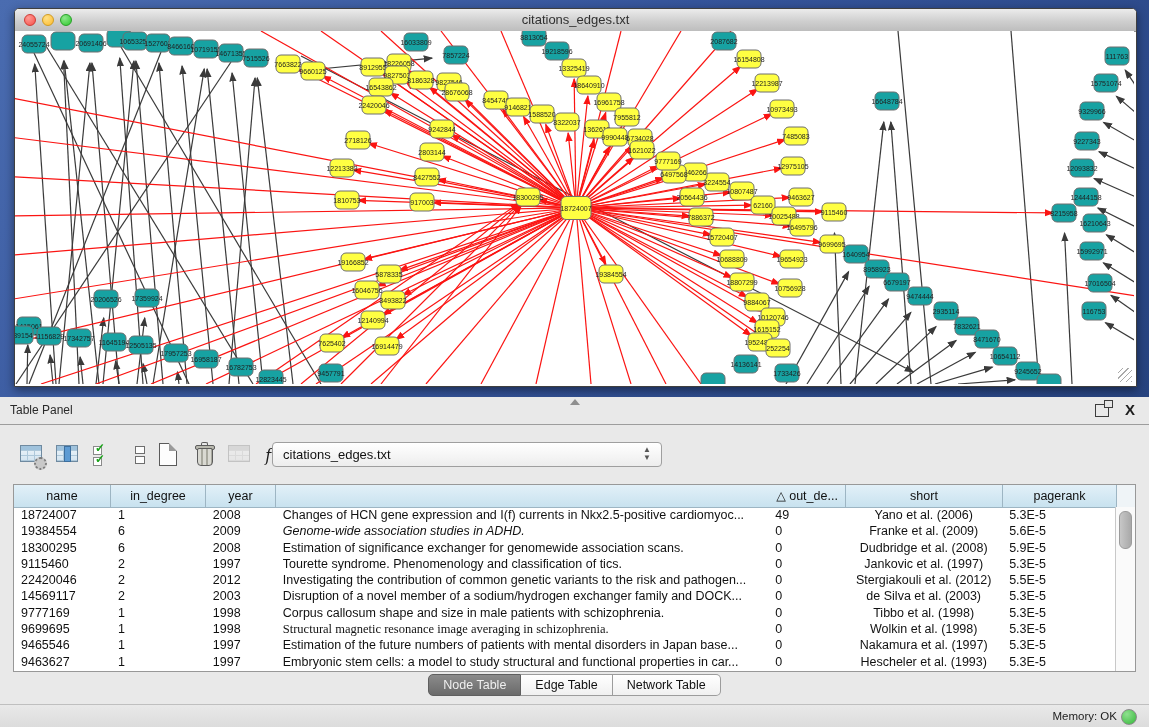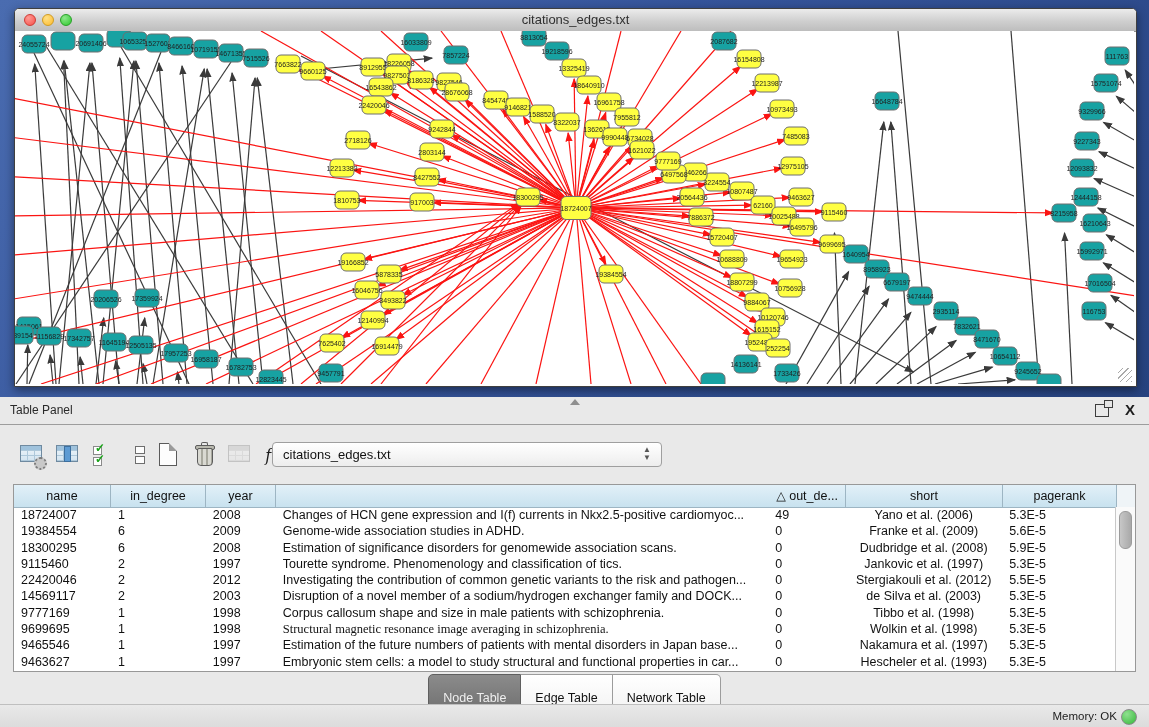--- a/index.html
+++ b/index.html
@@ -76,21 +76,21 @@
   #table-rows{position:absolute;left:0;top:22px;right:19px;bottom:0;overflow:hidden}
   .tr{display:flex;height:16.3px;line-height:16.3px}
   .td{box-sizing:border-box;padding-left:7px;font-size:12.5px;color:#111;
     overflow:hidden;white-space:nowrap}
   .td.center{text-align:center;padding-left:0}
   #v-scroll{position:absolute;right:0;top:22px;bottom:0;width:19px;background:#fafafa;border-left:1px solid #c8c8c8}
   #v-thumb{position:absolute;left:3px;top:4px;width:11px;height:36px;border-radius:6px;
     background:linear-gradient(90deg,#c7c7c7,#a9a9a9);border:1px solid #9b9b9b}
   
   #tabs-row{position:absolute;left:0;top:277px;width:100%;display:flex;justify-content:center}
-  .seg{height:20px;line-height:20px;padding:13px 14px;font-size:12.5px;color:#111;
+  .seg{height:20px;line-height:20px;padding:0 14px;font-size:12.5px;color:#111;
     background:linear-gradient(#ffffff,#f0f0f0);border:1px solid #9c9c9c;border-left:none}
   .seg:first-child{border-radius:5px 0 0 5px;border-left:1px solid #9c9c9c}
   .seg:last-child{border-radius:0 5px 5px 0}
   .seg.sel{background:linear-gradient(#8b8b8b,#6a6a6a);color:#efefef;border-color:#5f5f5f}
   
   #status-bar{position:absolute;left:0;top:307px;width:100%;height:23px;box-sizing:border-box;
     border-top:1px solid #bfbfbf;background:linear-gradient(#e9e9e9,#dcdcdc)}
   #memory-label{position:absolute;right:32px;top:0;line-height:22px;font-size:11.5px;color:#1c1c1c}
   #memory-dot{position:absolute;right:12px;top:4px;width:14px;height:14px;border-radius:50%;
     background:radial-gradient(circle at 35% 30%,#8fe08f,#35b93a);border:1px solid #8a8a8a}
@@ -577,30 +577,30 @@
           <div class="td" style="width: 70px;">2008</div>
           <div class="td" style="width: 493px;">Changes of HCN gene expression and I(f) currents in Nkx2.5-positive cardiomyoc...</div>
           <div class="td" style="width: 77px;">49</div>
           <div class="td center" style="width: 157px;">Yano et al. (2006)</div>
           <div class="td" style="width: 114px;">5.3E-5</div>
         </div>
         <div class="tr">
           <div class="td" style="width: 97px;">19384554</div>
           <div class="td" style="width: 95px;">6</div>
           <div class="td" style="width: 70px;">2009</div>
-          <div class="td" style="width: 493px;">Genome-wide association studies in ADHD.</div>
+          <div class="td" style="width: 493px; font-style: italic;">Genome-wide association studies in ADHD.</div>
           <div class="td" style="width: 77px;">0</div>
           <div class="td center" style="width: 157px;">Franke et al. (2009)</div>
           <div class="td" style="width: 114px;">5.6E-5</div>
         </div>
         <div class="tr">
           <div class="td" style="width: 97px;">18300295</div>
           <div class="td" style="width: 95px;">6</div>
           <div class="td" style="width: 70px;">2008</div>
-          <div class="td" style="width: 493px;">Estimation of significance disorders for genomewide association scans.</div>
+          <div class="td" style="width: 493px;">Estimation of significance exchanger for genomewide association scans.</div>
           <div class="td" style="width: 77px;">0</div>
           <div class="td center" style="width: 157px;">Dudbridge et al. (2008)</div>
           <div class="td" style="width: 114px;">5.9E-5</div>
         </div>
         <div class="tr">
           <div class="td" style="width: 97px;">9115460</div>
           <div class="td" style="width: 95px;">2</div>
           <div class="td" style="width: 70px;">1997</div>
           <div class="td" style="width: 493px;">Tourette syndrome. Phenomenology and classification of tics.</div>
           <div class="td" style="width: 77px;">0</div>

